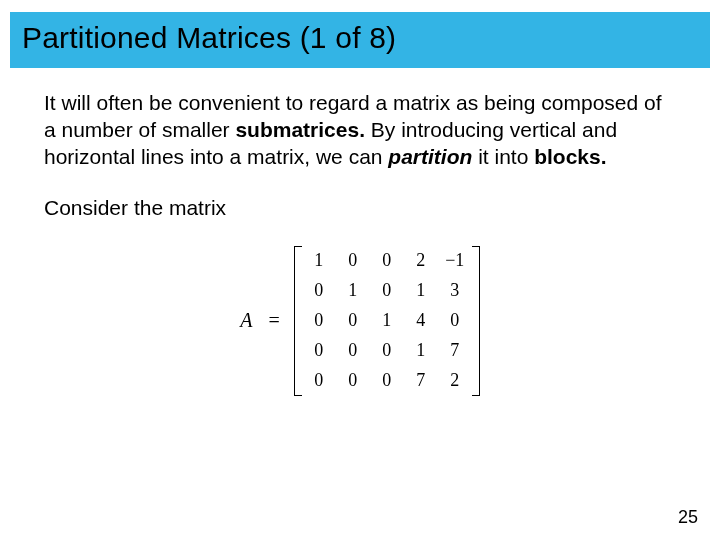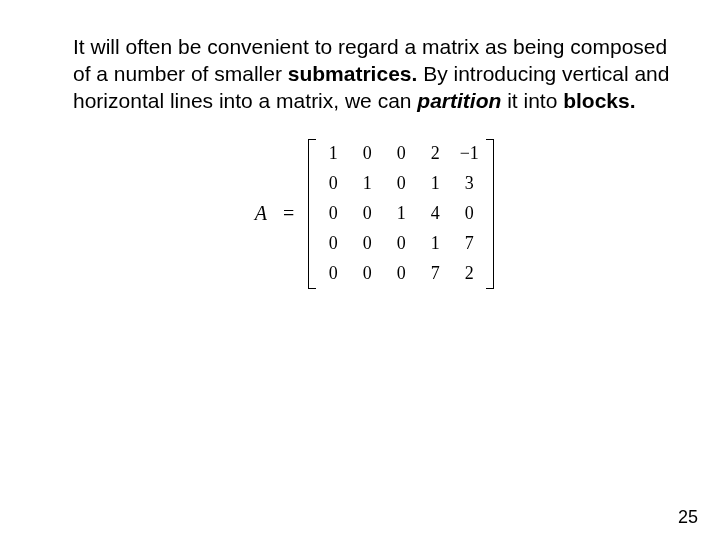--- a/index.html
+++ b/index.html
@@ -30,21 +30,20 @@
     margin: 0;
     font-size: 30px;
     font-weight: 400;
     color: #000;
     letter-spacing: 0.2px;
   }
   .body-text {
     padding: 22px 44px 0 44px;
     font-size: 21px;
     line-height: 1.28;
-    margin-left: 29px;
   }
   .body-text p { margin: 0 0 24px 0; }
   .bold { font-weight: 700; }
   .italic { font-style: italic; }
   .matrix-wrap {
     display: flex;
     align-items: center;
     justify-content: center;
     gap: 10px;
     margin-top: 4px;
@@ -84,25 +83,29 @@
     bottom: 12px;
     font-size: 18px;
     font-weight: 400;
   }
 </style>
 </head>
 <body>
 
 <div class="slide">
 
+  <div class="title-bar">
+    <h1>Partitioned Matrices (1 of 8)</h1>
+  </div>
 
   <div class="body-text">
     <p>
       <span>It will often be convenient to regard a matrix as being composed of a number of smaller </span><span class="bold">submatrices.</span><span> By introducing vertical and horizontal lines into a matrix, we can </span><span class="bold italic">partition</span><span> it into </span><span class="bold">blocks.</span>
     </p>
+    <p>Consider the matrix</p>
 
     <div class="matrix-wrap">
       <span class="matrix-label">A</span>
       <span class="eq">=</span>
       <div class="bracket">
         <div class="br-l"></div>
         <table class="matrix">
           <tbody>
               <tr>
             <td>1</td>

